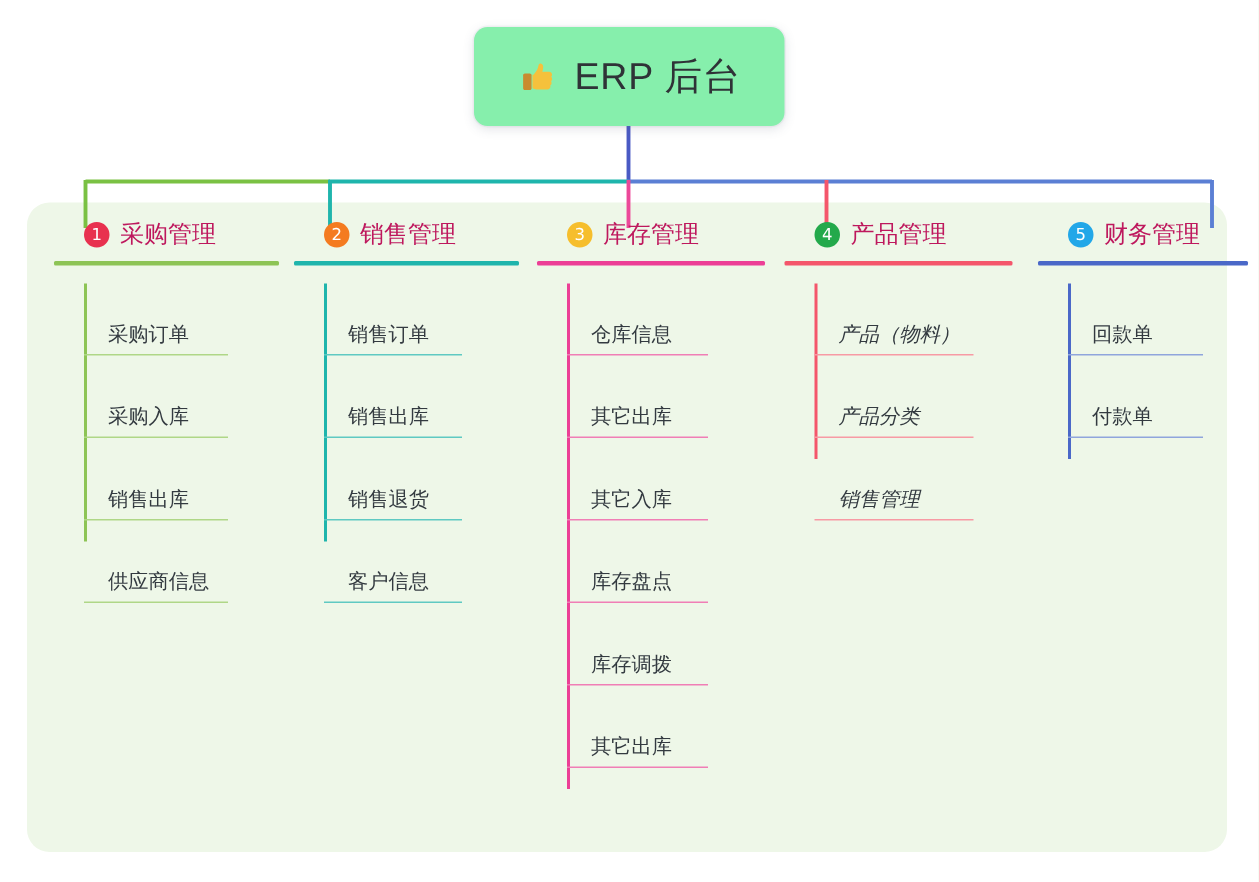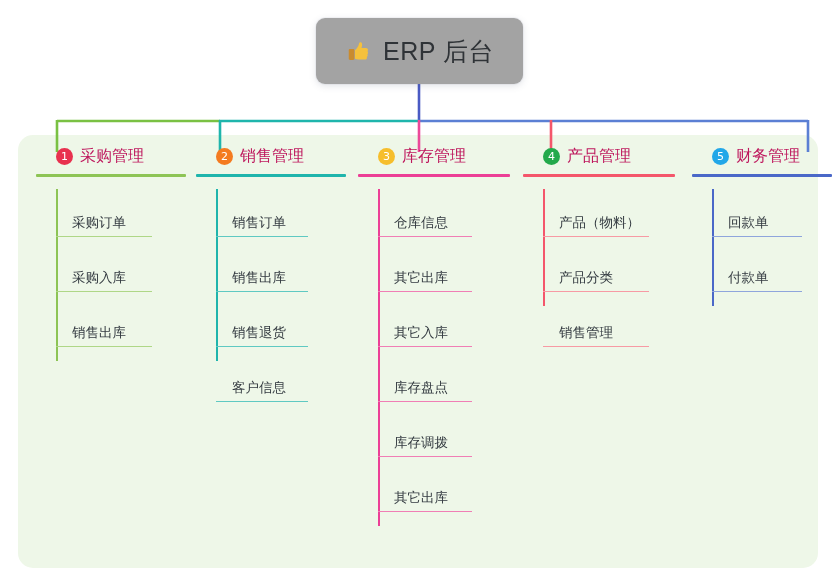--- a/index.html
+++ b/index.html
@@ -6,21 +6,21 @@
   body{
     width:839px;height:588px;background:#ffffff;
     font-family:"Liberation Sans","DejaVu Sans",sans-serif;
     overflow:hidden;position:relative;
   }
   #stage{position:absolute;left:0;top:0;width:839px;height:588px;}
 
   
   .root-card{
     position:absolute;left:316px;top:18px;width:207px;height:66px;
-    background:#a3a3a3;border-radius:9px;
+    background:#86efac;border-radius:9px;
     box-shadow:0 2px 7px rgba(80,90,110,.17), 0 0 0 1px rgba(150,160,175,.09);
     display:flex;align-items:center;justify-content:center;gap:11px;
     box-sizing:border-box;
   }
   .root-title{
     font-size:25px;color:#2f3337;letter-spacing:.5px;white-space:nowrap;
     line-height:1;
   }
   .thumb-icon{display:block;width:27px;height:27px;}
 
@@ -102,20 +102,24 @@
             <div class="leaf-rule" style="background: rgb(175, 215, 135); width: 96px;"></div>
           </div>
           <div class="leaf">
             <div class="leaf-label">采购入库</div>
             <div class="leaf-rule" style="background: rgb(175, 215, 135); width: 96px;"></div>
           </div>
           <div class="leaf">
             <div class="leaf-label">销售出库</div>
             <div class="leaf-rule" style="background: rgb(175, 215, 135); width: 96px;"></div>
           </div>
+          <div class="leaf">
+            <div class="leaf-label">供应商信息</div>
+            <div class="leaf-rule" style="background: rgb(175, 215, 135); width: 96px;"></div>
+          </div>
         </div>
       </div>
       <div class="col" style="left: 196px; width: 150px;">
         <div class="col-head">
           <span class="badge" style="background: rgb(244, 123, 32);">2</span>
           <span class="col-title">销售管理</span>
         </div>
         <div class="head-rule" style="background: rgb(31, 181, 172); width: 150px;"></div>
         <div class="leaves" style="height: 220px;">
           <div class="trunk" style="background: rgb(31, 181, 172); height: 172px;"></div>
@@ -170,21 +174,21 @@
             <div class="leaf-rule" style="background: rgb(240, 126, 181); width: 94px;"></div>
           </div>
         </div>
       </div>
       <div class="col" style="left: 523px; width: 152px;">
         <div class="col-head">
           <span class="badge" style="background: rgb(35, 169, 75);">4</span>
           <span class="col-title">产品管理</span>
         </div>
         <div class="head-rule" style="background: rgb(244, 86, 107); width: 152px;"></div>
-        <div class="leaves" style="height: 165px;">
+        <div class="leaves" style="height: 165px; font-style: italic;">
           <div class="trunk" style="background: rgb(244, 86, 107); height: 117px;"></div>
           <div class="leaf">
             <div class="leaf-label">产品（物料）</div>
             <div class="leaf-rule" style="background: rgb(247, 154, 164); width: 106px;"></div>
           </div>
           <div class="leaf">
             <div class="leaf-label">产品分类</div>
             <div class="leaf-rule" style="background: rgb(247, 154, 164); width: 106px;"></div>
           </div>
           <div class="leaf">

